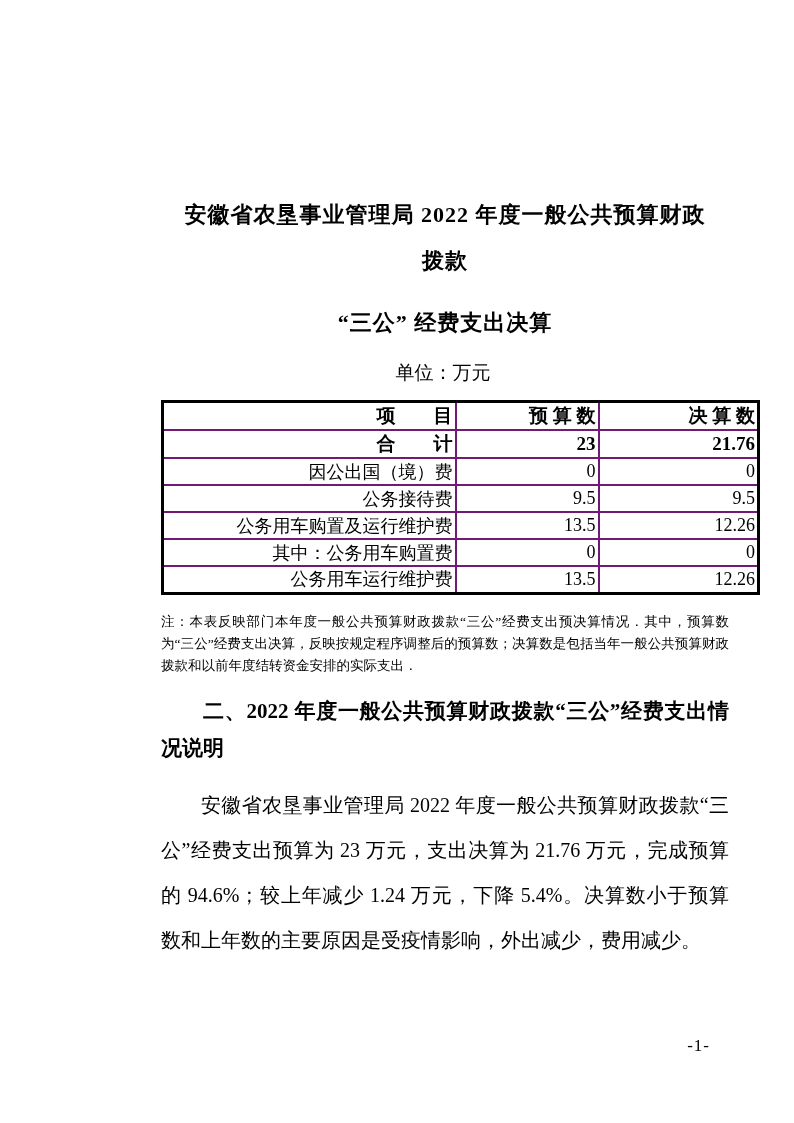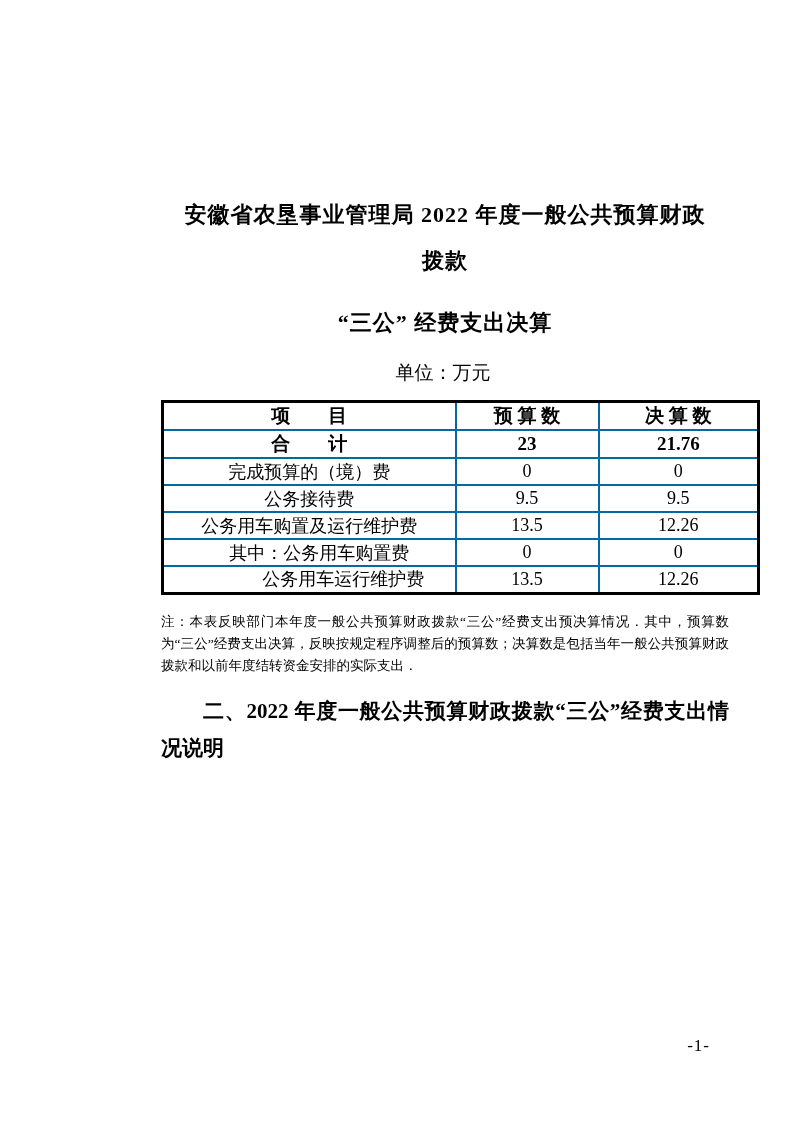--- a/index.html
+++ b/index.html
@@ -47,25 +47,25 @@
     padding-right: 4px;
   }
   table.budget-table {
     margin-top: 12px;
     width: 596px;
     border-collapse: collapse;
     border: 3px solid #000;
     table-layout: fixed;
   }
   table.budget-table td, table.budget-table th {
-    border: 2px solid #0369a1;
+    border: 2px solid #701a75;
     height: 27px;
     font-size: 18px;
     font-weight: normal;
-    text-align: center;
+    text-align: right;
     vertical-align: middle;
     padding: 0 2px;
     overflow: hidden;
     white-space: nowrap;
   }
   table.budget-table col.c-item  { width: 293px; }
   table.budget-table col.c-budget{ width: 143px; }
   table.budget-table col.c-final { width: 160px; }
   table.budget-table th { font-weight: bold; font-size: 19px; }
   tr.row-total td { font-weight: bold; font-size: 19px; }
@@ -124,21 +124,21 @@
           <th>决 算 数</th>
         </tr>
       </thead>
       <tbody>
         <tr class="row-total">
           <td>合　　计</td>
           <td>23</td>
           <td>21.76</td>
         </tr>
         <tr>
-          <td class="cell-item-left">完成预算的（境）费</td>
+          <td class="cell-item-left">因公出国（境）费</td>
           <td>0</td>
           <td>0</td>
         </tr>
         <tr>
           <td class="cell-item-left">公务接待费</td>
           <td>9.5</td>
           <td>9.5</td>
         </tr>
         <tr>
           <td class="cell-item-left">公务用车购置及运行维护费</td>
@@ -156,17 +156,18 @@
           <td>12.26</td>
         </tr>
       </tbody>
     </table>
 
     <p class="table-note">注：本表反映部门本年度一般公共预算财政拨款“三公”经费支出预决算情况．其中，预算数为“三公”经费支出决算，反映按规定程序调整后的预算数；决算数是包括当年一般公共预算财政拨款和以前年度结转资金安排的实际支出．</p>
 
     <p class="section-heading h2-heading">二、2022 年度一般公共预算财政拨款“三公”经费支出情况说明</p>
 
 
+    <p class="body-paragraph">安徽省农垦事业管理局 2022 年度一般公共预算财政拨款“三公”经费支出预算为 23 万元，支出决算为 21.76 万元，完成预算的 94.6%；较上年减少 1.24 万元，下降 5.4%。决算数小于预算数和上年数的主要原因是受疫情影响，外出减少，费用减少。</p>
 
   </div>
 
   <div class="page-number">-1-</div>
 </div>
 
 </body></html>

